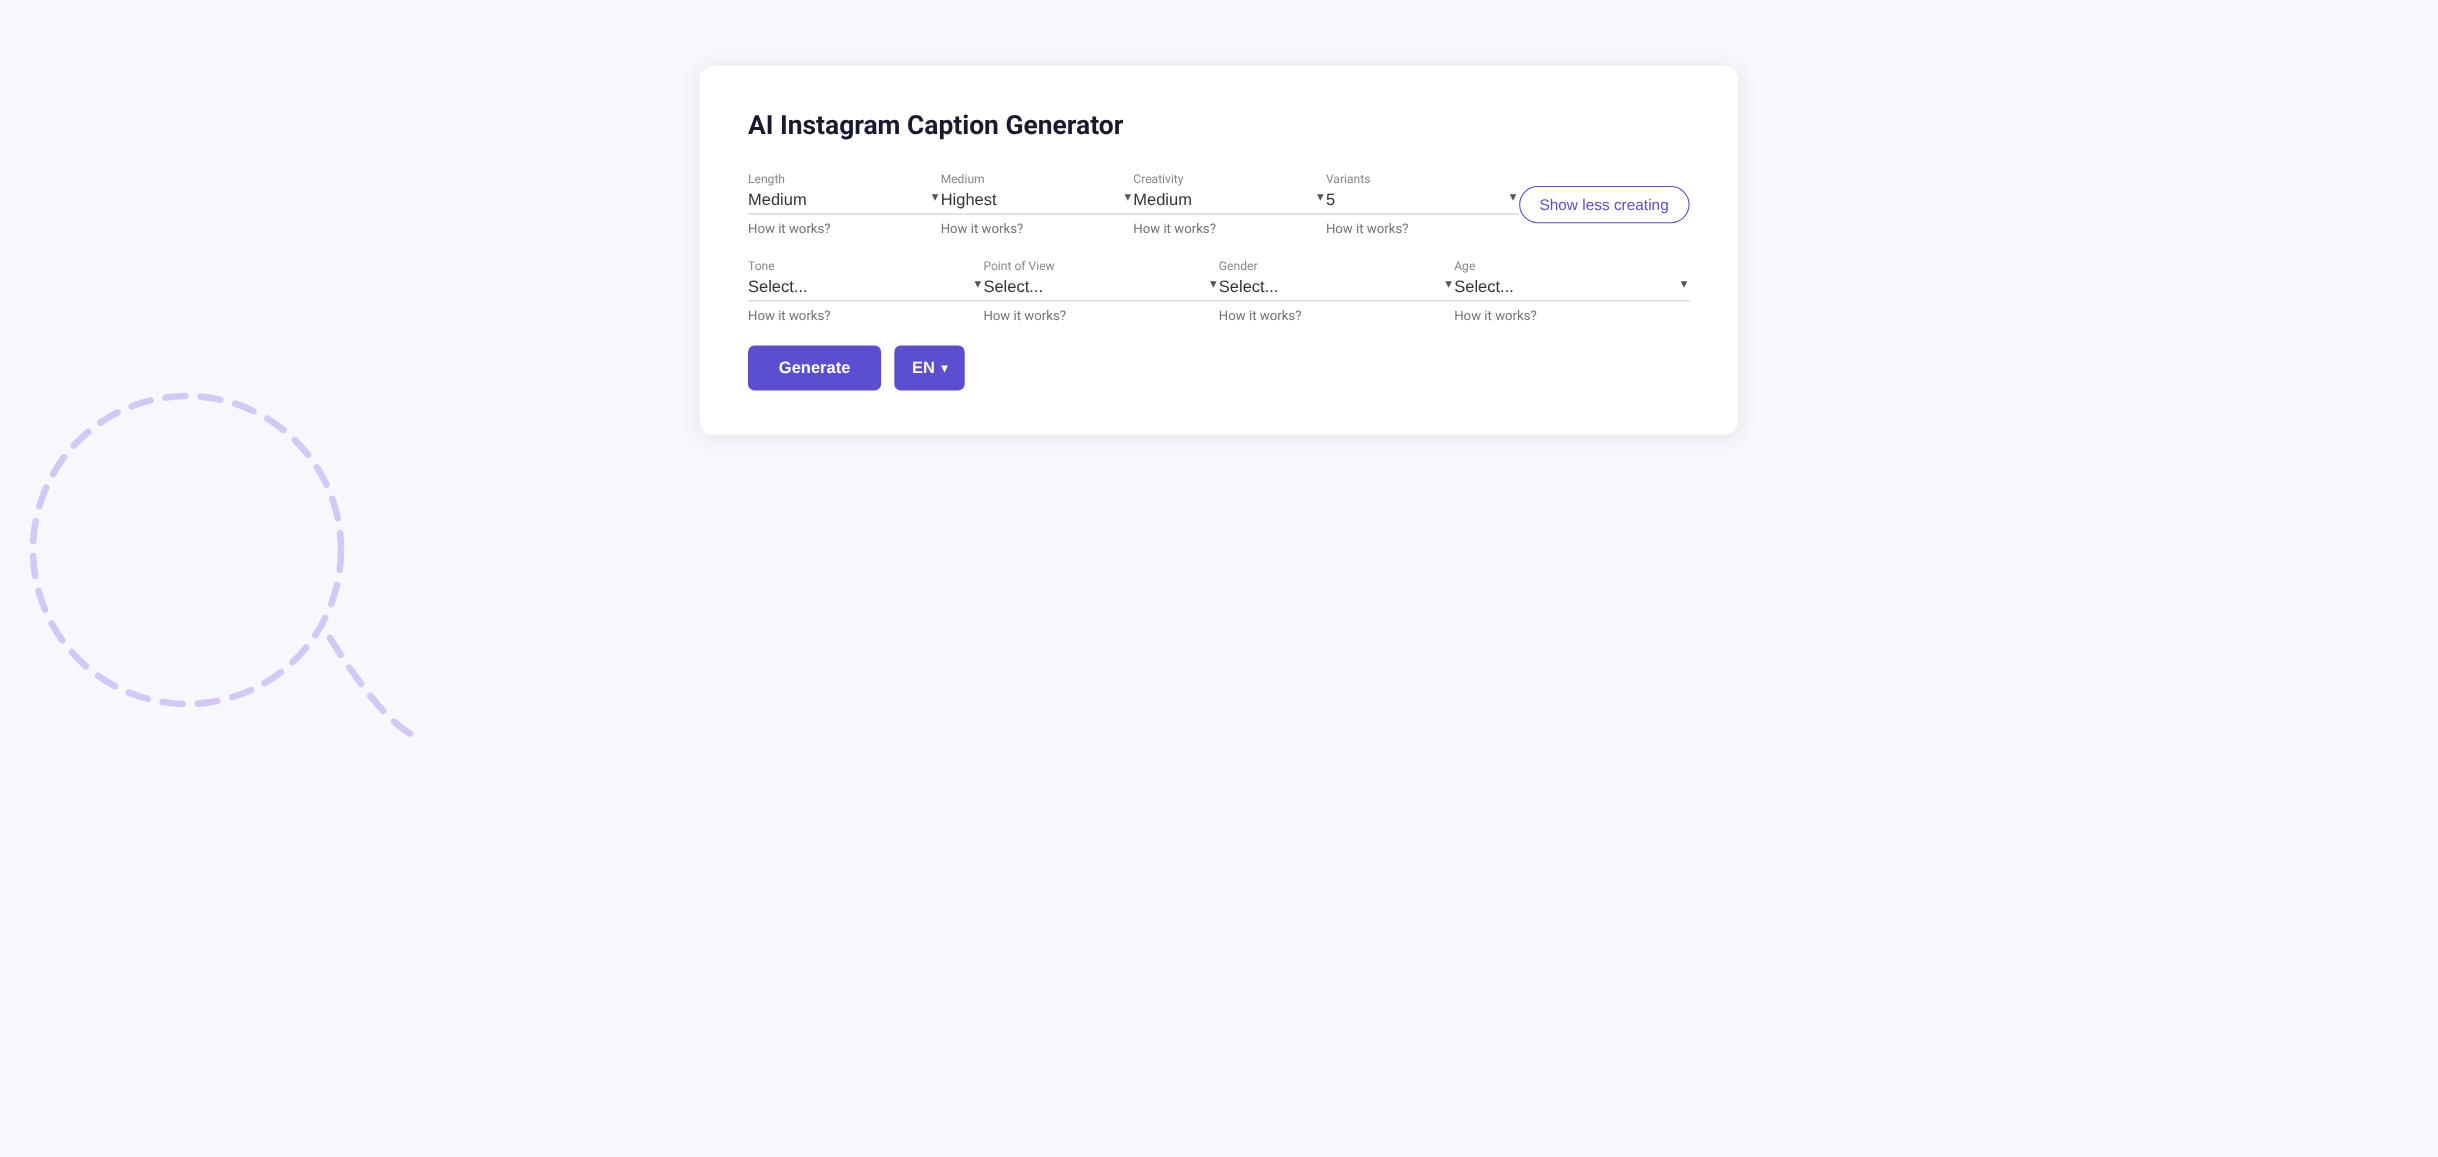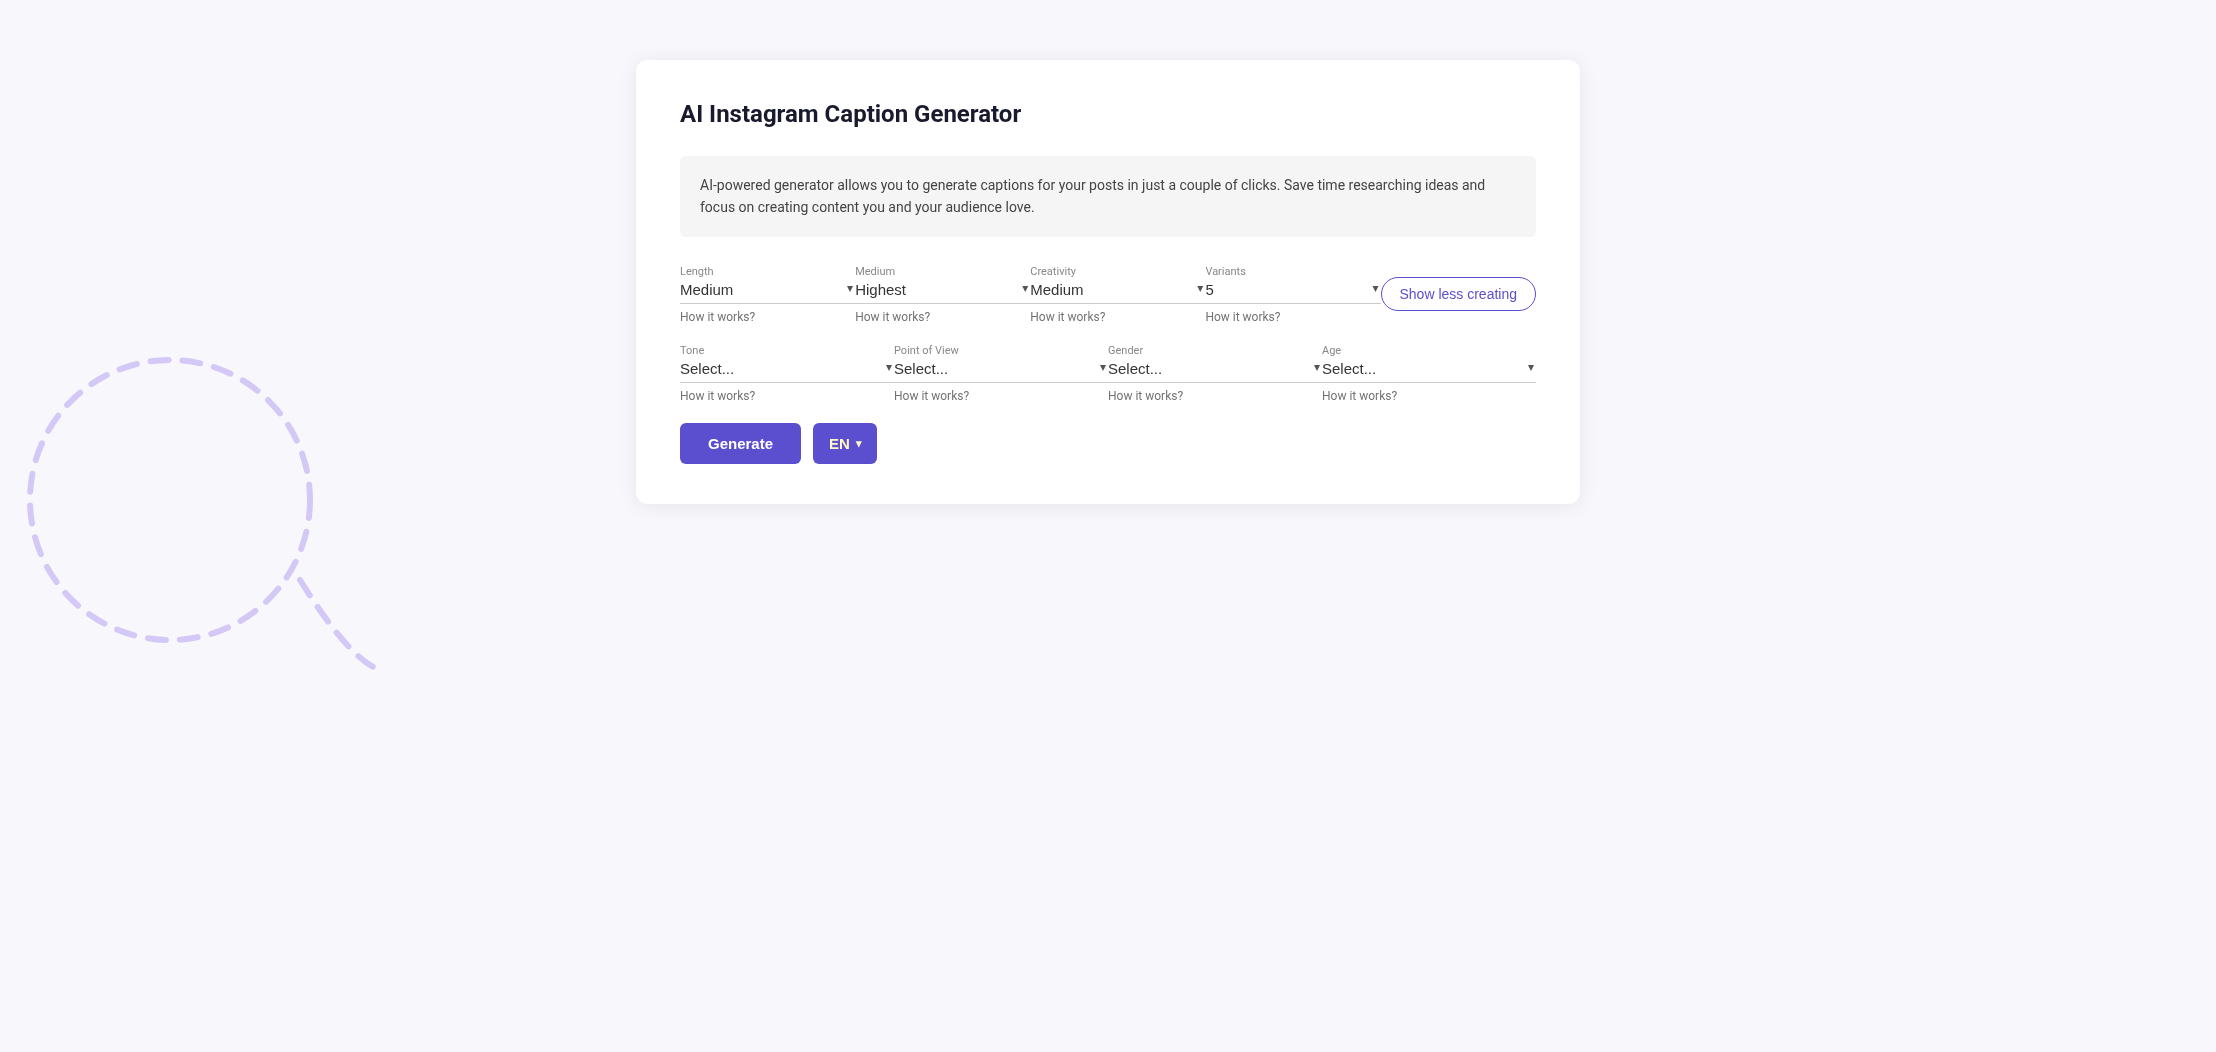--- a/index.html
+++ b/index.html
@@ -201,23 +201,20 @@
   <svg class="deco-svg" viewBox="0 0 380 380" fill="none" xmlns="http://www.w3.org/2000/svg">
     <circle cx="160" cy="200" r="140" stroke="#c4b5f4" stroke-width="6" stroke-dasharray="18 14" stroke-linecap="round"></circle>
 
     <path d="M 290 280 Q 340 360 370 370" stroke="#c4b5f4" stroke-width="6" stroke-dasharray="18 14" stroke-linecap="round" fill="none"></path>
   </svg>
 
   <div class="main-card">
 
     <h1 class="page-title">AI Instagram Caption Generator</h1>
 
-    <div class="description-box">
-      <p class="description-text">AI-powered generator allows you to generate captions for your posts in just a couple of clicks. Save time researching ideas and focus on creating content you and your audience love.</p>
-    </div>
 
     <div class="filters-section">
 
       <div class="filters-row">
 
         <div class="filter-group">
           <div class="filter-select-wrapper">
             <div class="filter-label">Length</div>
             <select class="filter-select">
               <option value="Medium">Medium</option>

